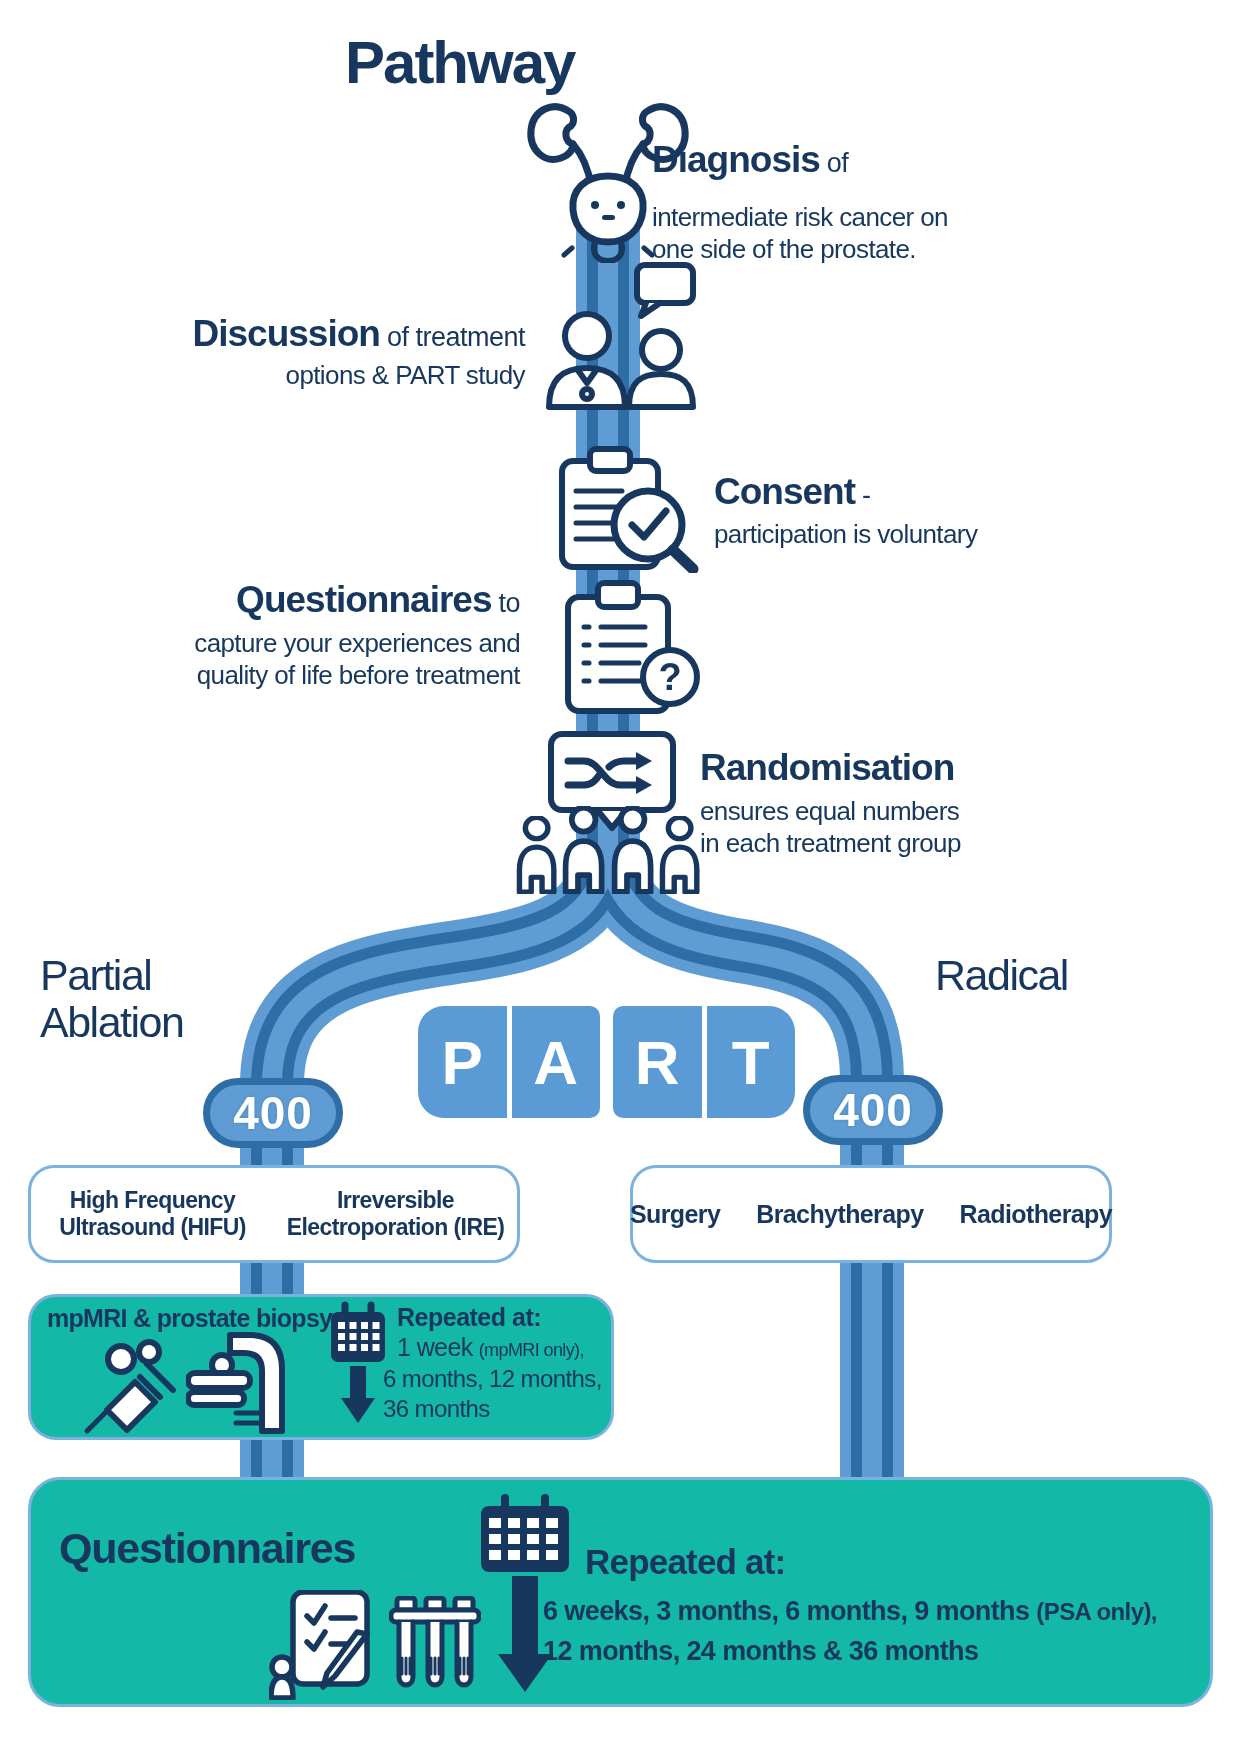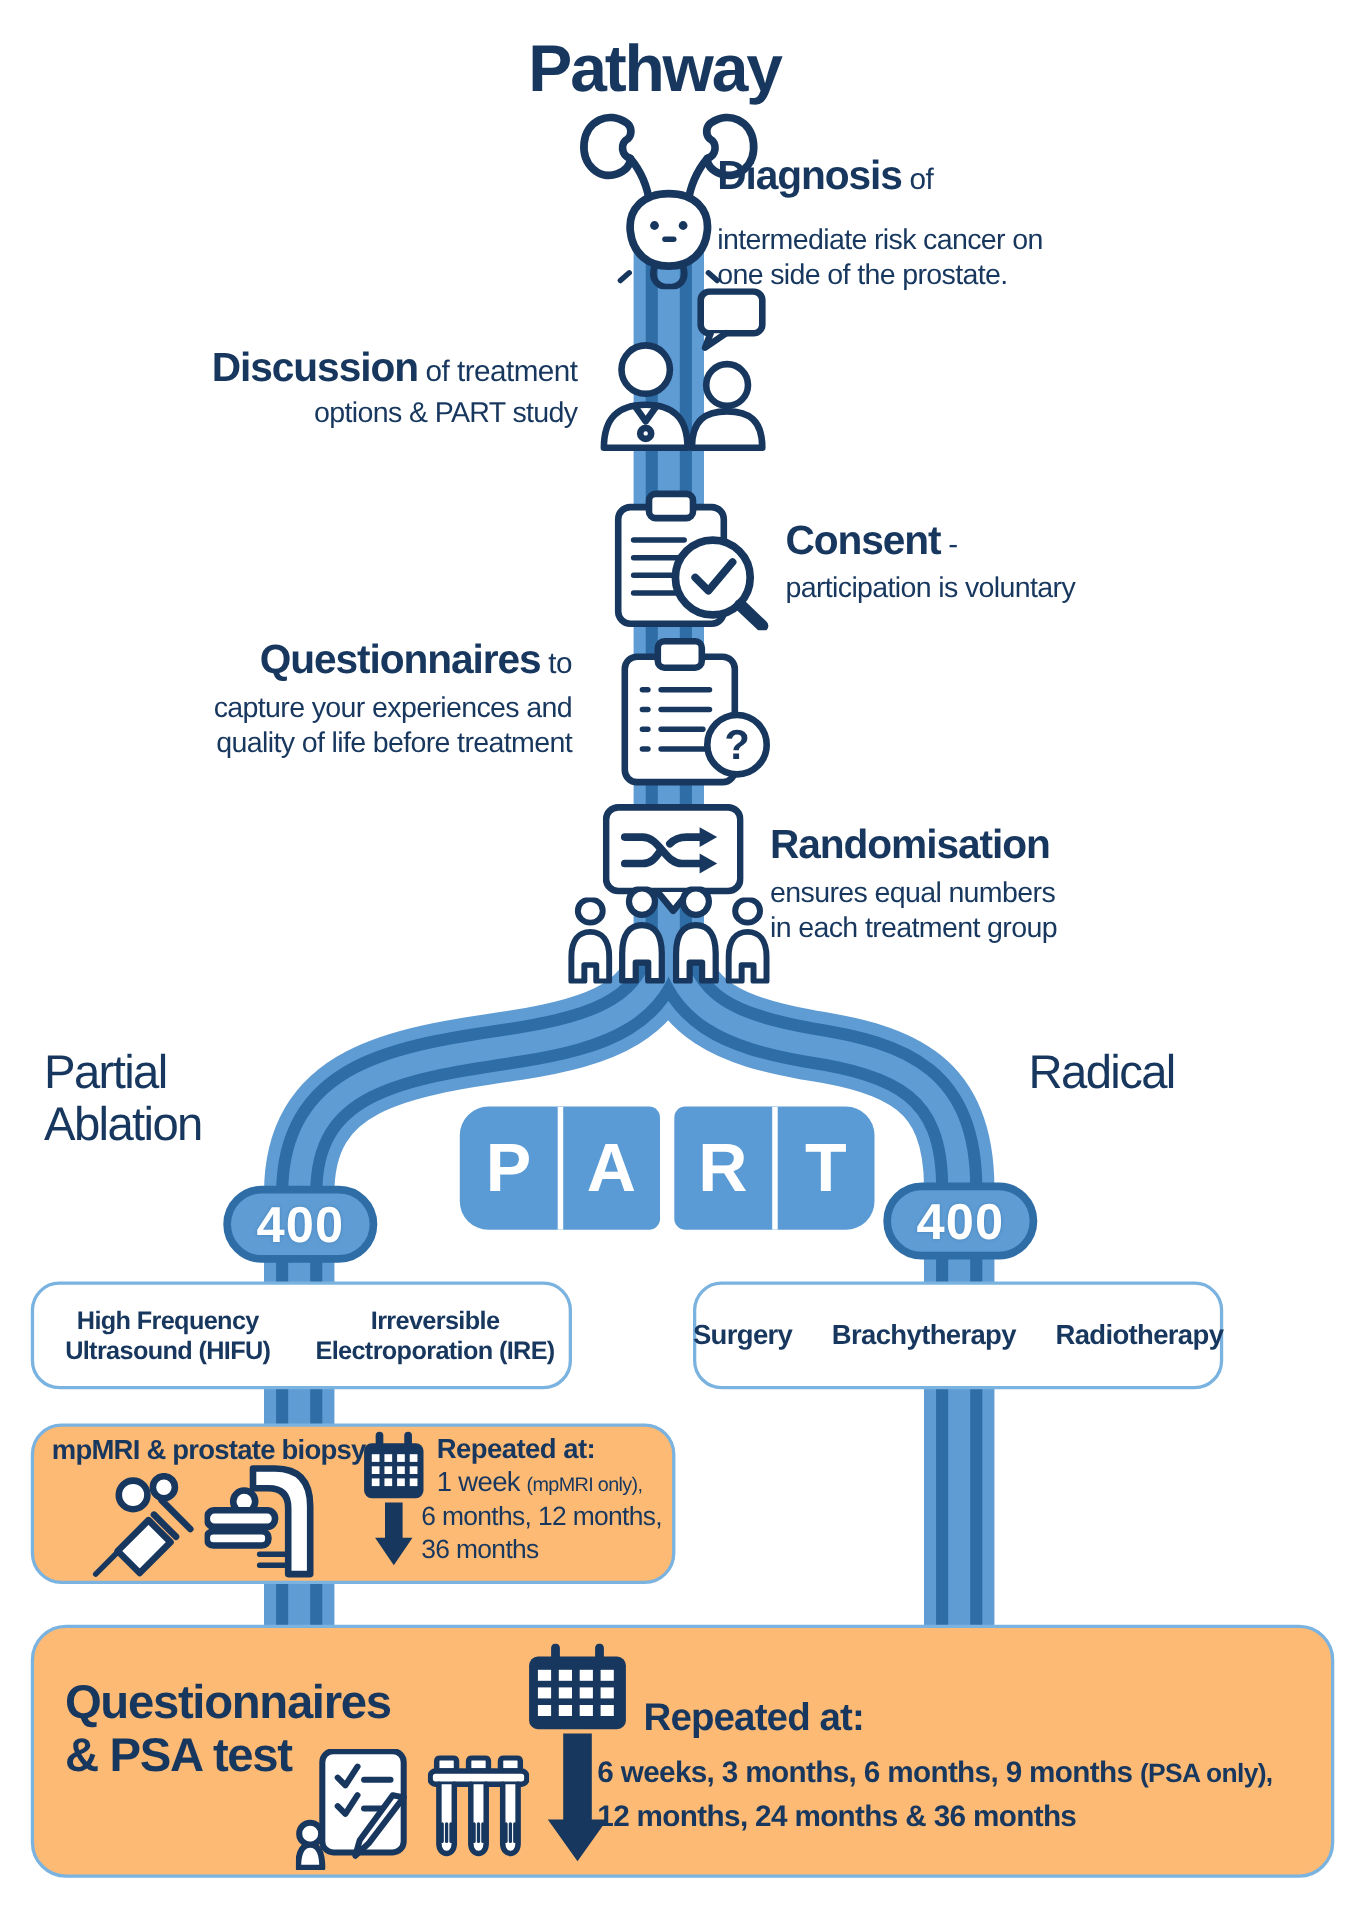--- a/index.html
+++ b/index.html
@@ -1,41 +1,41 @@
 <!DOCTYPE html>
 <html><head>
 <meta charset="utf-8">
 <style>
 *{margin:0;padding:0;box-sizing:border-box}
 html,body{background:#fff}
 body{font-family:"Liberation Sans","DejaVu Sans",sans-serif;color:#17375e}
 #canvas{position:relative;width:1242px;height:1754px;background:#fff;overflow:hidden}
 .abs{position:absolute}
 svg{display:block}
-.page-title{font-size:60px;font-weight:700;letter-spacing:-2px;text-align:center}
+.page-title{font-size:60px;font-weight:700;letter-spacing:-2px;}
 .step-heading{font-size:37px;font-weight:700;letter-spacing:-1px;line-height:1.2;white-space:nowrap}
 .step-heading .suffix{font-size:27px;font-weight:400;letter-spacing:-0.5px}
 .step-body{font-size:26px;font-weight:400;letter-spacing:-0.6px;line-height:1.22;white-space:nowrap}
 .ta-r{text-align:right}
 .branch-label{font-size:43px;font-weight:400;letter-spacing:-1.5px;line-height:1.1;text-align:left}
 .badge{width:140px;height:70px;border-radius:40px;background:#5f9cd4;border:7px solid #2e6da6;
   color:#fff;font-size:46px;font-weight:700;letter-spacing:1px;display:flex;align-items:center;
   justify-content:center;text-shadow:0 0 3px rgba(46,109,166,.55);z-index:5}
 .logo-row{display:flex;gap:13px;z-index:4}
 .logo-box{width:182px;height:112px;background:#5b9bd5;display:flex;align-items:stretch;color:#fff;
   font-size:62px;font-weight:700;overflow:hidden}
 .logo-box.l{border-radius:26px 10px 10px 26px}
 .logo-box.r{border-radius:10px 26px 26px 10px}
 .logo-box span{flex:1;display:flex;align-items:center;justify-content:center}
 .logo-div{width:5px;background:#fff}
 .tbox{border:3px solid #7ab3e0;border-radius:26px;background:#fff;z-index:3;
   display:flex;align-items:center;justify-content:center}
 .tbox .opt2{flex:1;text-align:center;font-size:23px;font-weight:700;letter-spacing:-0.6px;line-height:1.18;white-space:nowrap}
 .tbox .opt1{font-size:25px;font-weight:700;letter-spacing:-0.6px;white-space:nowrap}
-.panel{border:3px solid #7ab3e0;border-radius:28px;background:#fdba74;z-index:3}
+.panel{border:3px solid #7ab3e0;border-radius:28px;background:#14b8a6;z-index:3}
 .panel-title-sm{font-size:25px;font-weight:700;letter-spacing:-0.7px;white-space:nowrap}
 .rep-label-sm{font-size:25px;font-weight:700;letter-spacing:-0.5px}
 .sched-sm{font-size:24px;font-weight:400;letter-spacing:-0.6px;line-height:1.26;white-space:nowrap}
 .sched-sm .tiny{font-size:18px}
 .panel-title-lg{font-size:43px;font-weight:700;letter-spacing:-1.2px;line-height:1.12}
 .rep-label-lg{font-size:35px;font-weight:700;letter-spacing:-0.8px}
 .sched-lg{font-size:27px;font-weight:700;letter-spacing:-0.6px;white-space:nowrap}
 .sched-lg .tiny{font-size:24px}
 .people{display:flex;align-items:flex-end;gap:5px;z-index:2}
 .z2{z-index:2}
@@ -277,21 +277,20 @@
       <div class="rep-label-sm" style="padding-left:14px">Repeated at:</div>
       <div class="sched-sm" style="padding-left:14px"><span style="font-size:25px">1 week</span> <span class="tiny">(mpMRI only),</span></div>
       <div class="sched-sm">6 months, 12 months,</div>
       <div class="sched-sm">36 months</div>
     </div>
   </div>
 
   <div class="abs panel" style="left:28px;top:1477px;width:1185px;height:230px;border-radius:32px">
     <div class="abs panel-title-lg" style="left:28px;top:44px">
       <div>Questionnaires</div>
-      <div>&amp; PSA test</div>
     </div>
     <svg class="abs" style="left:238px;top:110px" width="112" height="110" viewBox="0 0 112 110">
       <g fill="#fff" stroke="#17375e" stroke-width="5.5" stroke-linejoin="round" stroke-linecap="round">
         <rect x="24" y="2" width="74" height="92" rx="10"></rect>
         <path d="M38 26 L45 33 L56 16" fill="none"></path>
         <path d="M62 28 H86" fill="none"></path>
         <path d="M38 52 L45 59 L56 42" fill="none"></path>
         <path d="M62 54 H86" fill="none"></path>
         <path d="M98 44 L66 86 L54 97 L58 83 L88 42 Z"></path>
         <circle cx="13" cy="77" r="10"></circle>

